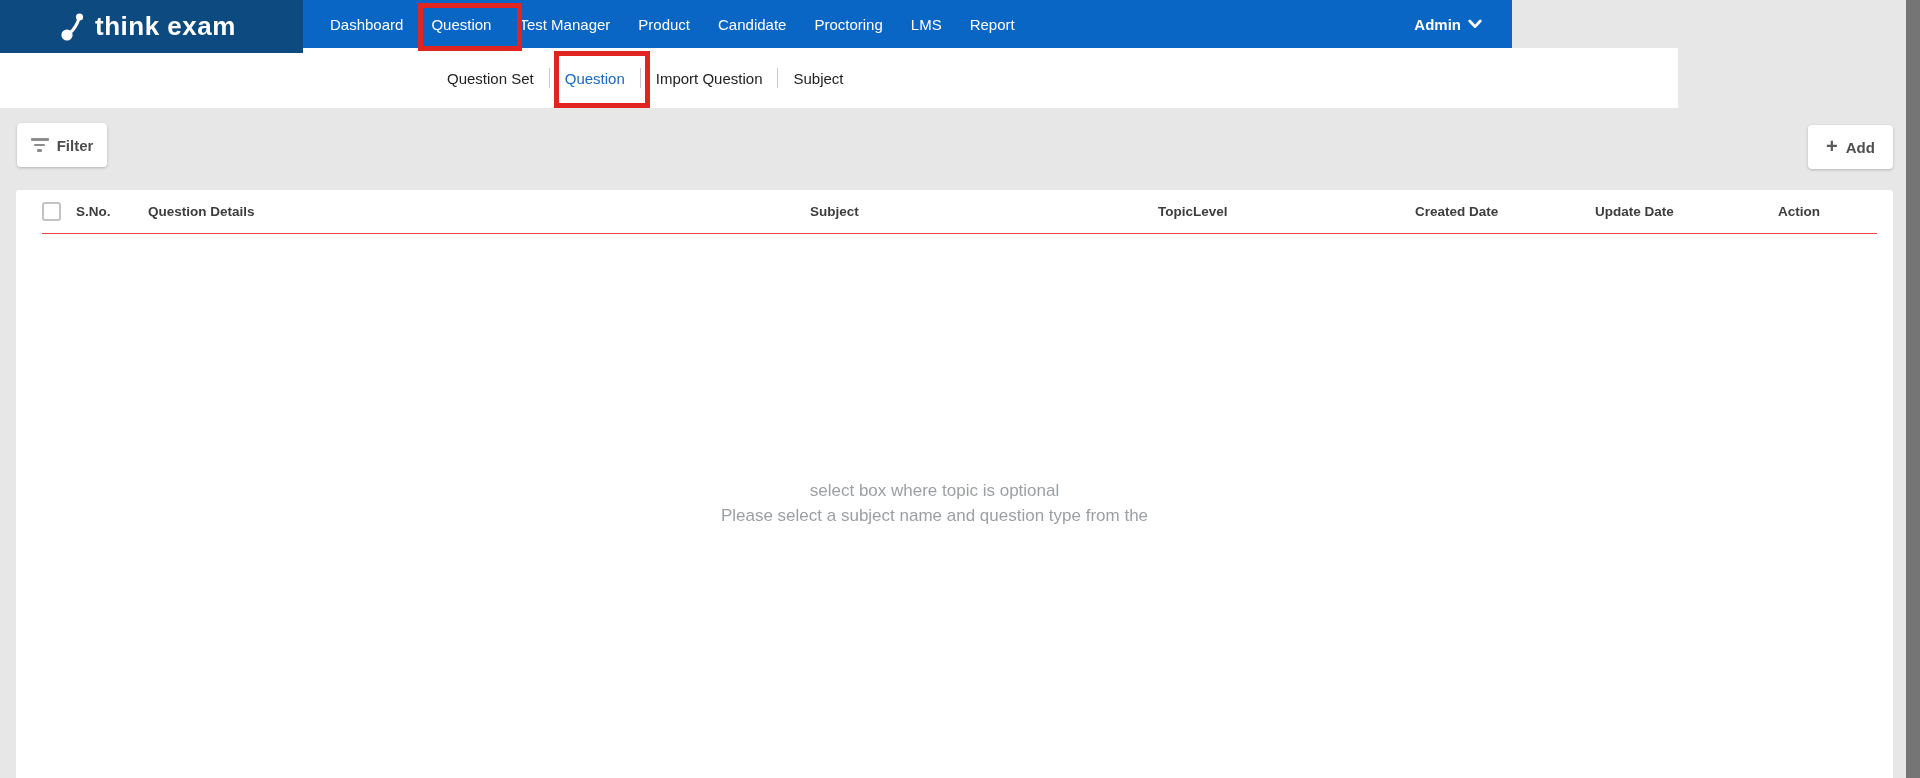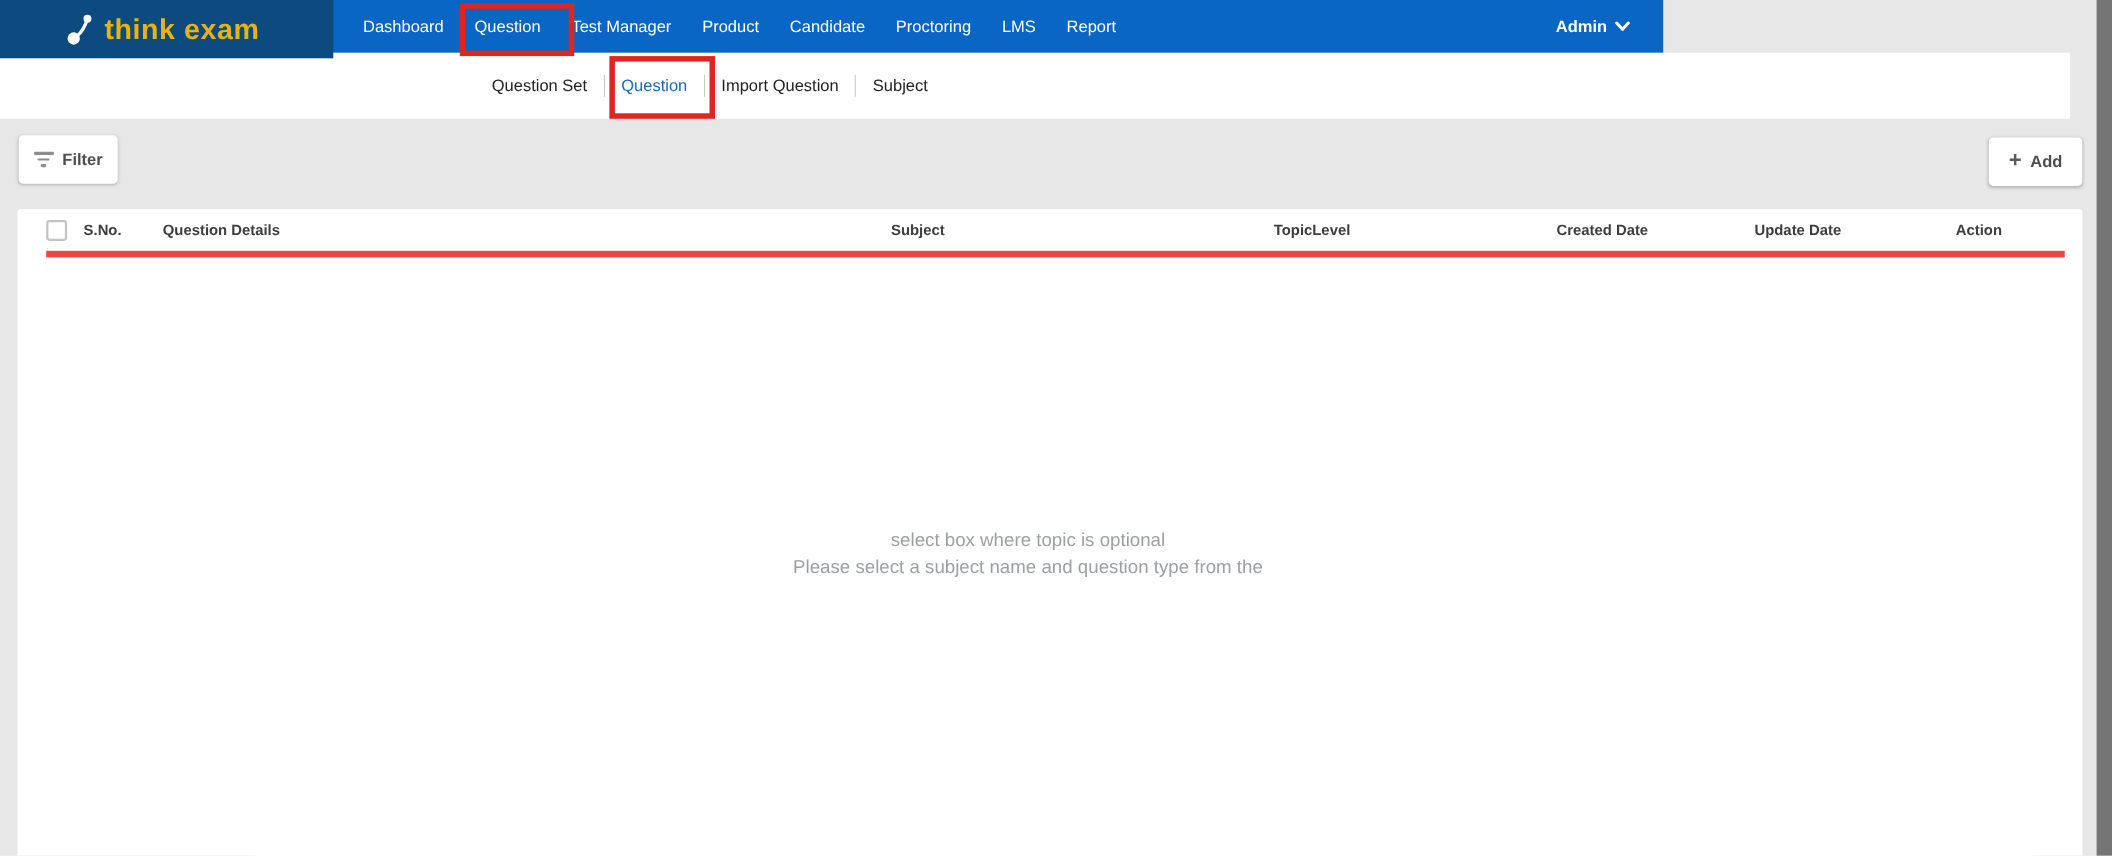--- a/index.html
+++ b/index.html
@@ -25,25 +25,25 @@
   }
   .nav-user .label { color:#ffffff; font-size:15px; font-weight:700; }
   .chev { width:14px; height:10px; display:block; }
 
   
   .brand-panel {
     position:absolute; left:0; top:0; width:303px; height:53px;
     background:#0d4a80; z-index:3; display:flex; align-items:center;
     padding-left:60px; gap:9px;
   }
-  .brand-name { color:#eab308; font-size:26px; font-weight:700; letter-spacing:.5px; }
+  .brand-name { color:#ffffff; font-size:26px; font-weight:700; letter-spacing:.5px; }
 
   
   .subnav {
-    position:absolute; left:0; top:48px; width:1882px; height:60px;
+    position:absolute; left:0; top:48px; width:1678px; height:60px;
     background:#ffffff; display:flex; align-items:center;
   }
   .subnav-items { display:flex; margin-left:432px; align-items:center; }
   .subnav-item {
     font-size:15px; color:#222222; padding:0 15px; cursor:pointer;
     display:flex; align-items:center; height:22px; white-space:nowrap;
   }
   .subnav-sep { width:1px; height:20px; background:#c9c9c9; }
   .subnav-item.active { color:#1668c7; }
 
@@ -68,21 +68,21 @@
   .filter-icon i:nth-child(3){ width:5px; }
   .plus-icon { font-size:20px; font-weight:700; color:#5a5a5a; line-height:1; margin-top:-2px; }
 
   
   .card {
     position:absolute; left:16px; top:190px; width:1877px; height:588px;
     background:#ffffff; border-radius:3px 3px 0 0;
   }
   .table-head {
     display:flex; align-items:center; height:44px;
-    margin:0 16px 0 26px; border-bottom:6px solid #ef4444;
+    margin:0 16px 0 26px; border-bottom:1px solid #ef4444;
   }
   .th { font-size:13.5px; font-weight:700; color:#3d3d3d; white-space:nowrap; }
   .cell-check { width:34px; display:flex; align-items:center; }
   .col-sno   { width:72px; }
   .col-qd    { width:662px; }
   .col-subj  { width:110px; }
   .col-topic { width:273px;text-align:right; }
   .col-level { width:222px; }
   .col-cdate { width:180px; }
   .col-udate { width:183px; }

